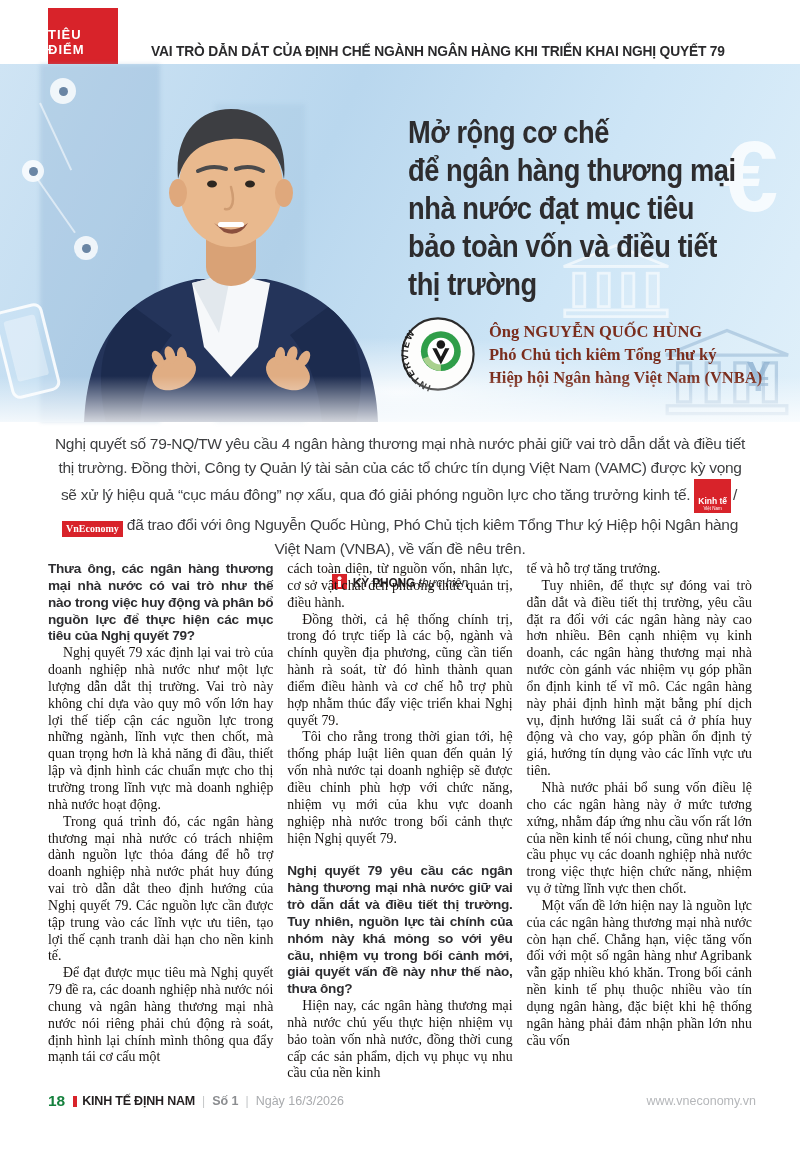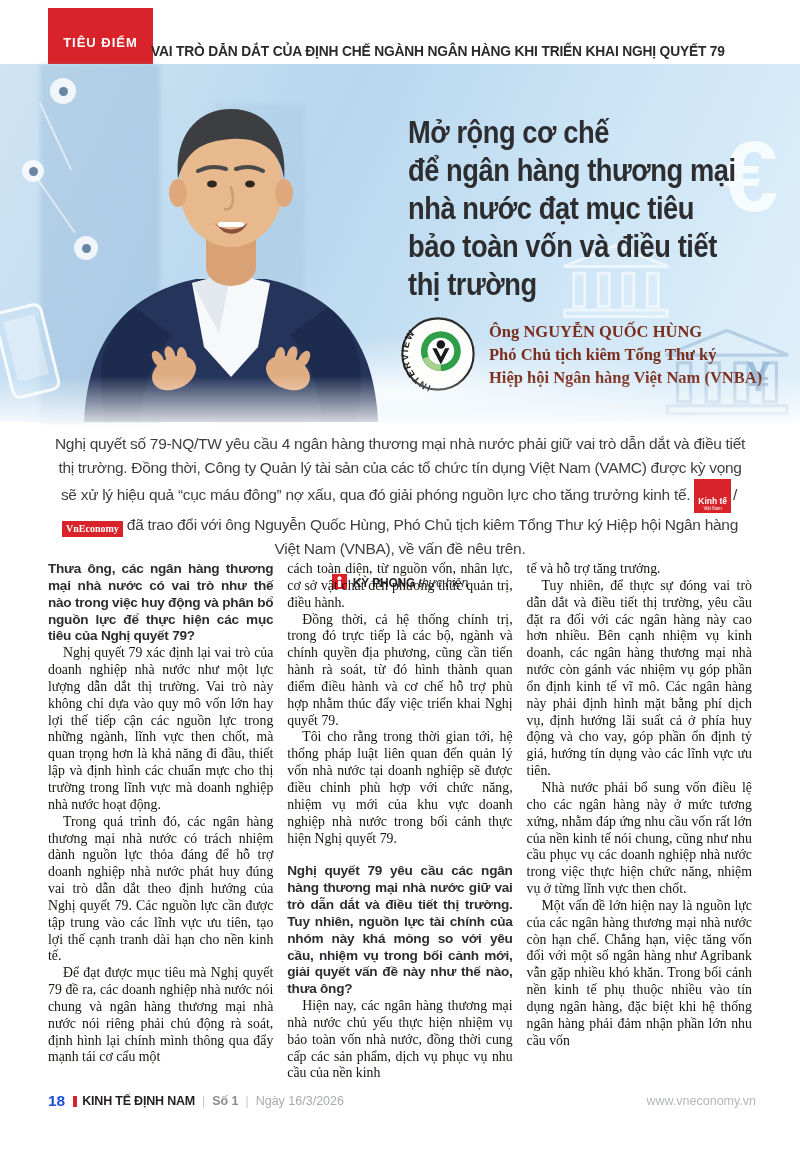--- a/index.html
+++ b/index.html
@@ -1,23 +1,23 @@
 <!DOCTYPE html>
 <html lang="vi"><head>
 <meta charset="utf-8">
 <style>
   html,body{margin:0;padding:0;background:#ffffff;}
   .page{position:relative;width:800px;height:1151px;background:#ffffff;overflow:hidden;
         font-family:"Liberation Sans",sans-serif;color:#231f20;}
 
   
   .kicker-row{position:absolute;top:8px;left:48px;right:48px;height:56px;}
-  .kicker-box{position:absolute;left:0;top:0;width:105px;height:56px;background:#d8232a;
+  .kicker-box{position:absolute;left:0;top:0;width:70px;height:56px;background:#d8232a;
               display:flex;align-items:flex-end;justify-content:center;box-sizing:border-box;
-              padding-bottom:14px;}
+              padding-bottom:7px;}
   .kicker-box span{color:#fff;font-weight:bold;font-size:13px;letter-spacing:1px;}
   .headline{position:absolute;left:103px;bottom:5px;font-weight:bold;font-size:15px;
             color:#2a2a2c;white-space:nowrap;transform:scaleX(.92);transform-origin:left bottom;
             letter-spacing:-0.2px;}
 
   
   .hero{position:absolute;top:64px;left:0;width:800px;height:358px;
         background:linear-gradient(115deg,#cfe4f4 0%,#b9d7ee 38%,#cde5f6 68%,#e0f0fa 100%);}
   .hero::after{content:"";position:absolute;left:0;bottom:0;width:100%;height:46px;
         background:linear-gradient(rgba(255,255,255,0),rgba(255,255,255,.8));}
@@ -77,21 +77,21 @@
   .col{width:225.3px;font-family:"Liberation Serif",serif;font-size:13.8px;line-height:16.85px;
         color:#171310;text-align:justify;}
   .col p{margin:0;text-indent:15px;}
   .col p.noindent{text-indent:0;}
   .question{font-family:"Liberation Sans",sans-serif;font-weight:bold;font-size:13.6px;
         line-height:16.85px;color:#2d2d30;letter-spacing:-0.25px;text-indent:0 !important;}
   .q-gap{margin-top:16px !important;}
 
   
   .footer{position:absolute;top:1092px;left:48px;right:44px;display:flex;align-items:center;}
-  .footer .pg{font-size:15.5px;font-weight:bold;color:#1d4ed8;}
+  .footer .pg{font-size:15.5px;font-weight:bold;color:#15803d;}
   .footer .bar{display:inline-block;width:4px;height:11px;background:#d8232a;margin:0 5px 0 8px;}
   .footer .pub{font-size:12.5px;font-weight:bold;color:#231f20;letter-spacing:-0.2px;}
   .footer .sep{color:#c4c6c8;margin:0 7px;font-size:12px;}
   .footer .issue{font-size:12.5px;font-weight:bold;color:#8b8d90;}
   .footer .date{font-size:12.5px;color:#a9abae;}
   .footer .url{margin-left:auto;font-size:12.5px;color:#b5b7ba;text-decoration:none;}
 </style>
 </head>
 <body>
 

